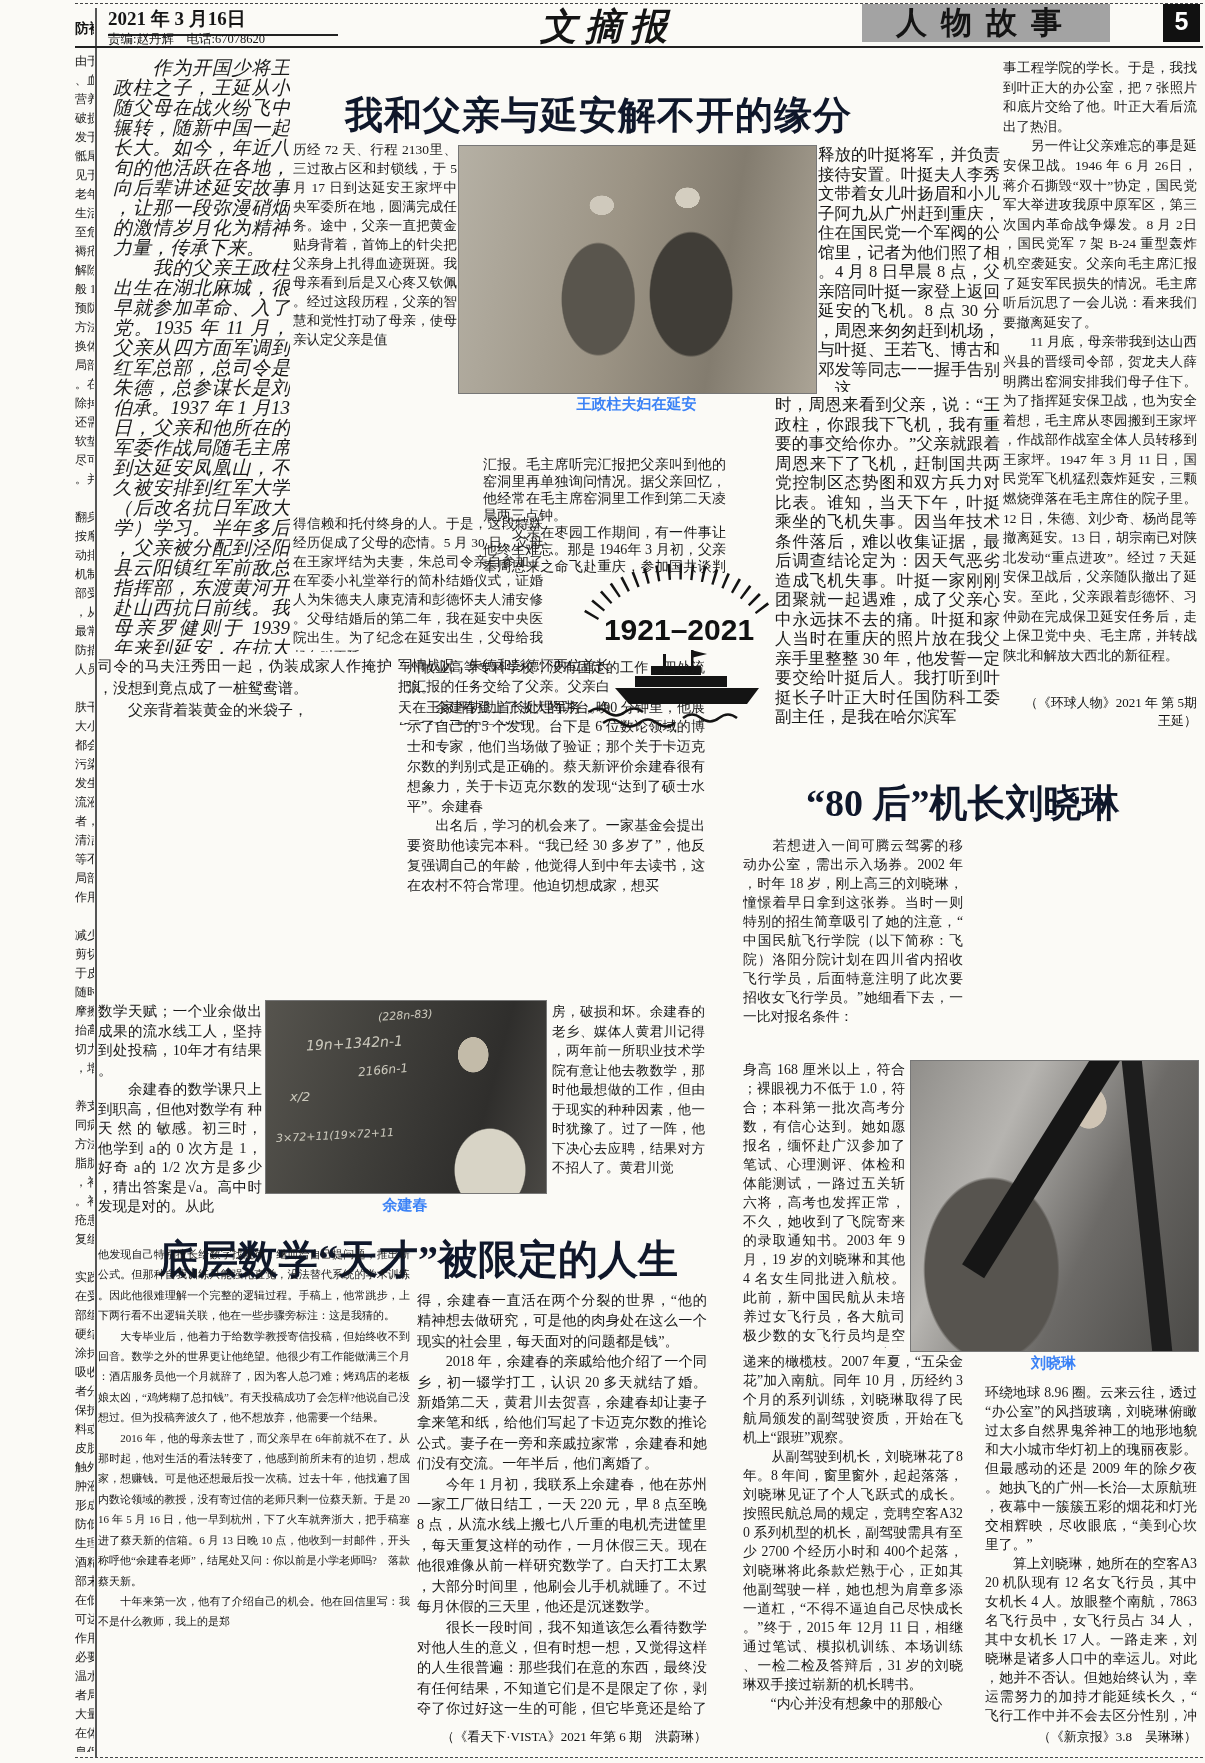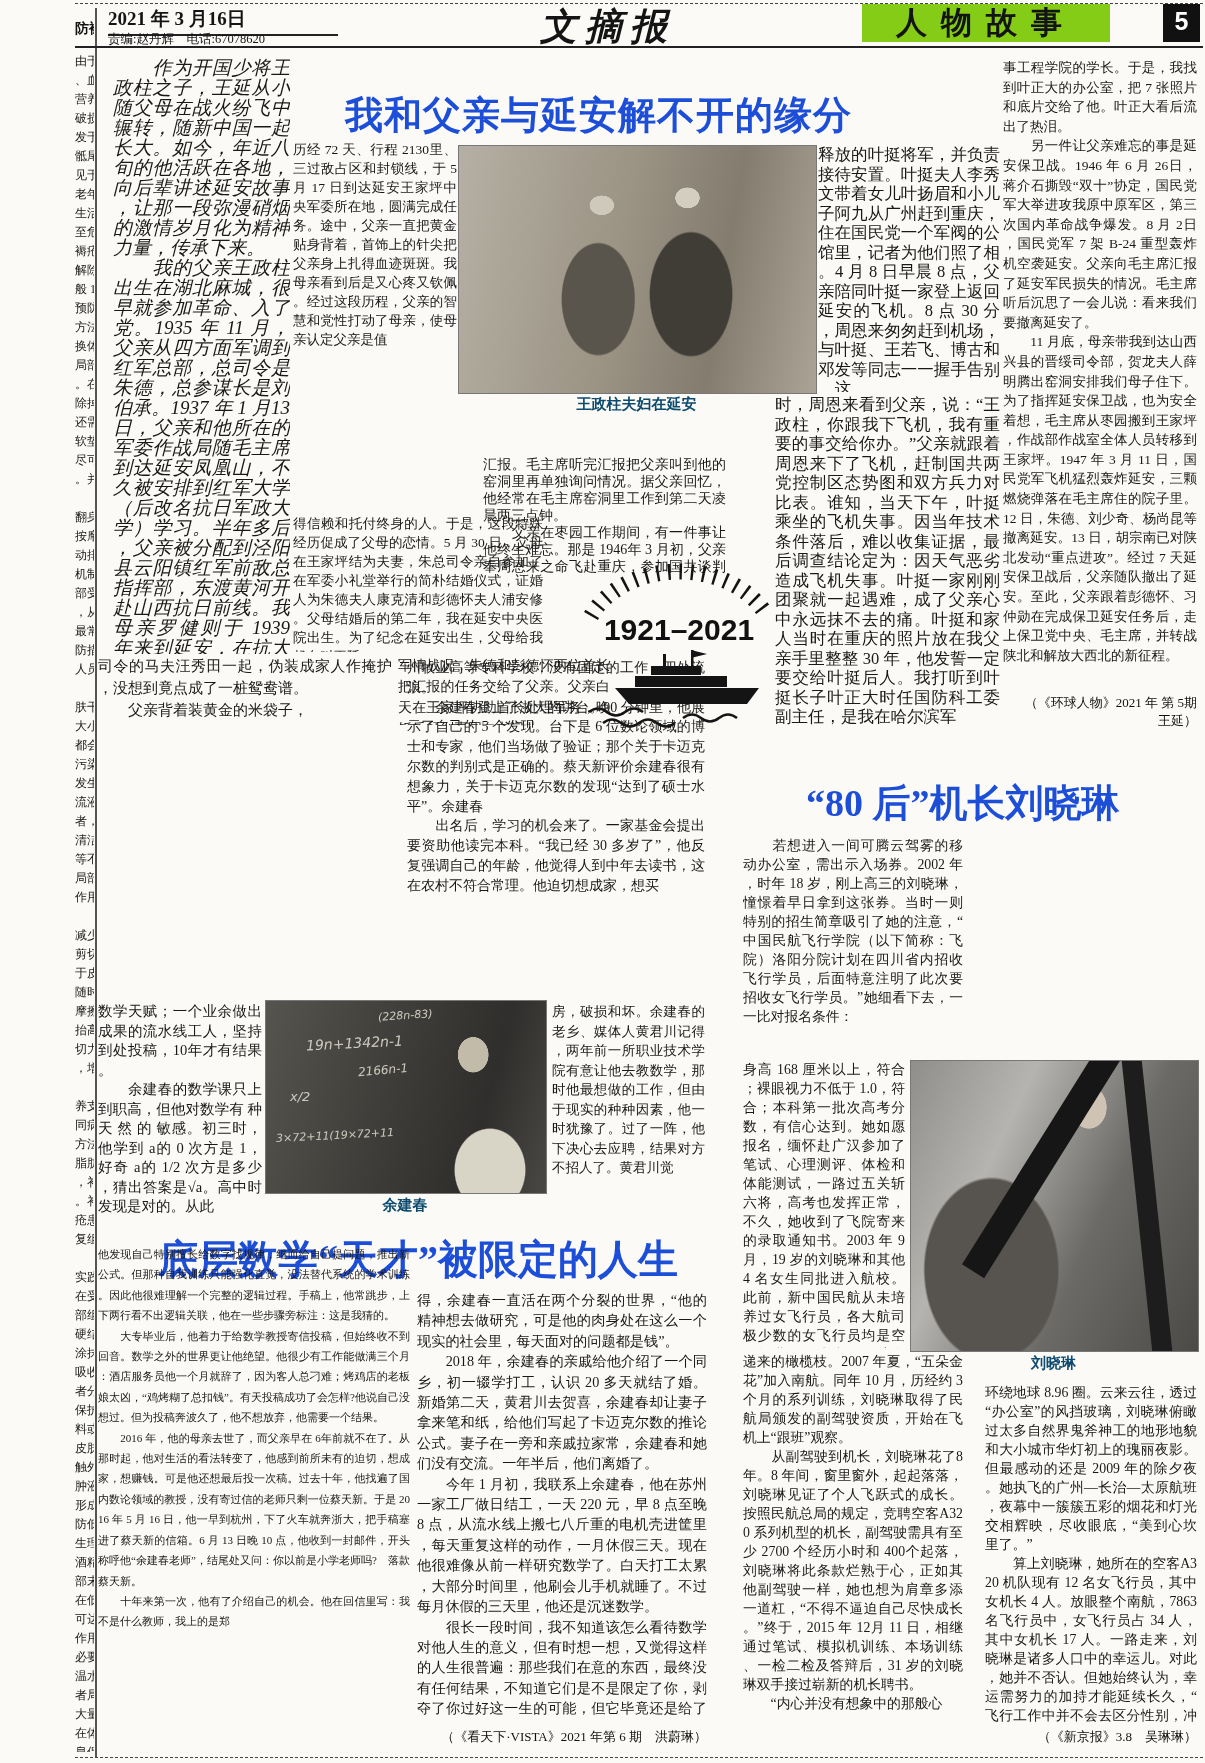--- a/index.html
+++ b/index.html
@@ -1,42 +1,42 @@
 <!DOCTYPE html>
 <html><head>
 <meta charset="utf-8">
 <style>
   html,body{margin:0;padding:0;background:#e8e6e0;}
   #page{position:relative;width:1205px;height:1763px;background:#fbfaf6;margin:0 auto;
         font-family:"Liberation Serif","DejaVu Serif",serif;color:#141414;overflow:hidden;}
   .abs{position:absolute;}
   .txt{text-align:justify;overflow:hidden;white-space:pre-wrap;word-break:break-all;
        line-break:anywhere;color:#181818;}
-  .hl{font-weight:bold;color:#1d4ed8;font-family:"Liberation Serif","DejaVu Serif",serif;}
-  .cap{font-family:"Liberation Sans","DejaVu Sans",sans-serif;font-weight:bold;text-align:center;color:#0c4a6e;}
+  .hl{font-weight:bold;color:#0f172a;font-family:"Liberation Serif","DejaVu Serif",serif;}
+  .cap{font-family:"Liberation Sans","DejaVu Sans",sans-serif;font-weight:bold;text-align:center;color:#3b82f6;}
   .src{text-align:right;font-size:13px;color:#111;}
   .dash-h{border-top:1.5px dashed #444;}
   .rule{background:#222;}
   .photo{border:1px solid #777;}
   .chalk{position:absolute;color:#e3e0d2;font-style:italic;
          font-family:"DejaVu Sans","Liberation Sans",sans-serif;opacity:.85;}
 </style>
 </head>
 <body>
 
 <div id="page">
 
   <div class="abs dash-h" style="left:75px;top:3px;width:1128px;height:0;"></div>
   <div class="abs dash-h" style="left:75px;top:1757px;width:1128px;height:0;"></div>
   <div class="abs rule" style="left:95px;top:8px;width:1.5px;height:1749px;background:#555;"></div>
 
   <div class="abs" style="left:108px;top:6px;width:230px;font-size:19px;font-weight:bold;border-bottom:2.5px solid #222;padding-bottom:2px;">2021 年 3 月16日</div>
   <div class="abs" style="left:108px;top:31px;width:260px;font-size:12.5px;">责编:赵丹辉　电话:67078620</div>
   <div class="abs" style="left:540px;top:2px;width:200px;font-size:37px;font-weight:bold;font-style:italic;letter-spacing:8px;font-family:'Liberation Serif','DejaVu Serif',serif;">文摘报</div>
-  <div class="abs" style="left:862px;top:4px;width:248px;height:38px;background:#84cc16;font-size:31px;font-weight:900;letter-spacing:14px;text-align:center;line-height:38px;font-family:'Liberation Sans','DejaVu Sans',sans-serif;">人物故事</div>
+  <div class="abs" style="left:862px;top:4px;width:248px;height:38px;background:#a3a3a3;font-size:31px;font-weight:900;letter-spacing:14px;text-align:center;line-height:38px;font-family:'Liberation Sans','DejaVu Sans',sans-serif;">人物故事</div>
   <div class="abs" style="left:1163px;top:4px;width:37px;height:34px;background:#111;color:#fff;font-size:25px;font-weight:bold;text-align:center;line-height:34px;border-bottom:4px solid #111;font-family:'Liberation Sans','DejaVu Sans',sans-serif;">5</div>
   <div class="abs rule" style="left:75px;top:46px;width:1128px;height:2px;"></div>
 
   <div class="abs" style="left:75px;top:20px;width:19px;font-size:14px;font-weight:bold;overflow:hidden;white-space:nowrap;">防褥疮</div>
   <div class="abs txt" style="left:75px;top:52px;width:19px;height:1700px;font-size:12px;line-height:19px;white-space:pre;overflow:hidden;">由于局部组
 、血液循环
 营养缺乏，导
 破损和坏
 发于骨隆
 骶尾和髋

